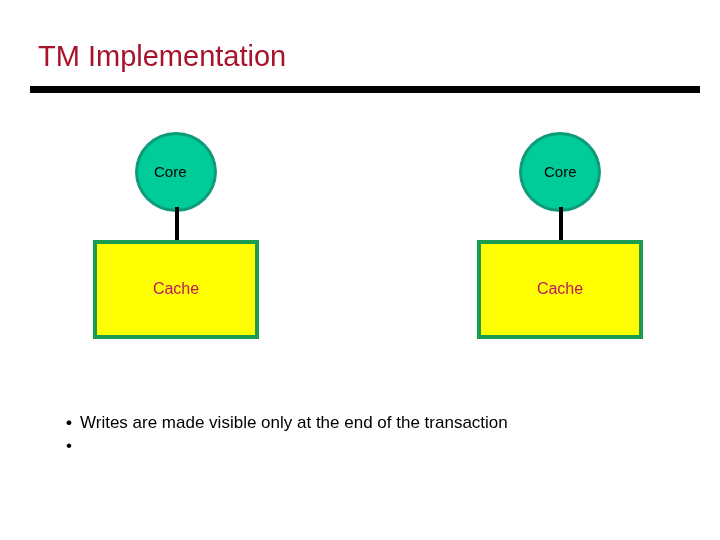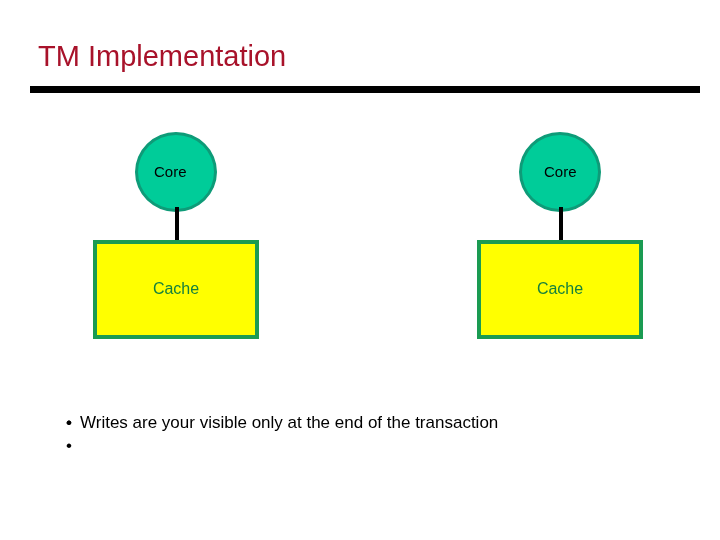--- a/index.html
+++ b/index.html
@@ -113,21 +113,21 @@
   }
   #group-left  .cache-box { left: 17px; }
   #group-right .cache-box { left: 17px; }
 
   .cache-label {
     position: absolute;
     width: 166px;
     text-align: center;
     font-size: 16px;
     line-height: 18px;
-    color: #15803d;
+    color: #be185d;
     white-space: nowrap;
   }
   #group-left  .cache-label { left: 17px; top: 280px; }
   #group-right .cache-label { left: 17px; top: 280px; }
 
   
   #bullet-list {
     position: absolute;
     left: 66px;
     top: 411px;
@@ -192,21 +192,21 @@
     </div>
 
   </div>
 
   <ul id="bullet-list">
     <li>
       <span class="bullet-dot">•</span>
     </li>
     <li>
       <span class="bullet-dot">•</span>
-      <span>Writes are your visible only at the end of the transaction</span>
+      <span>Writes are made visible only at the end of the transaction</span>
     </li>
     <li>
       <span class="bullet-dot">•</span>
     </li>
   </ul>
 
   <div id="page-number">17</div>
 
 </div>
 

